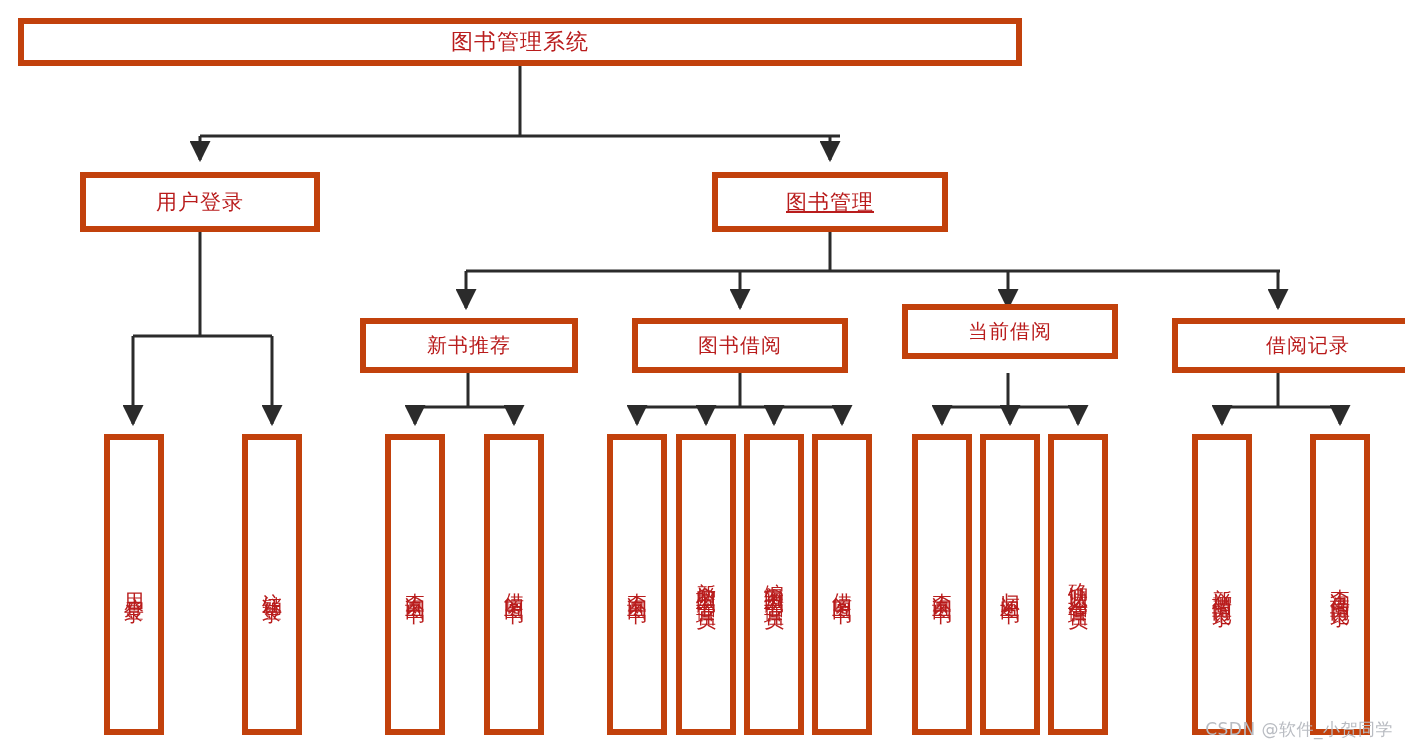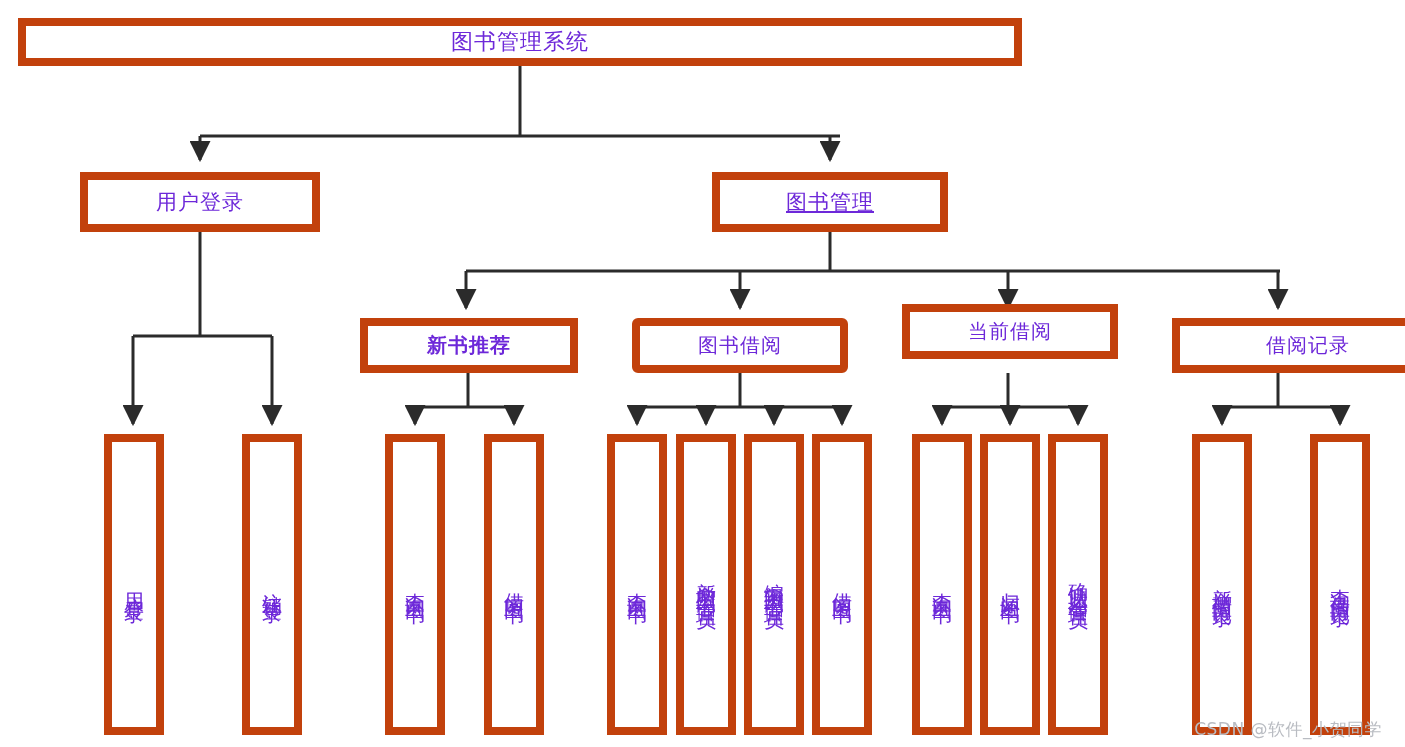--- a/index.html
+++ b/index.html
@@ -23,25 +23,25 @@
     left: 0;
     top: 0;
     width: 1405px;
     height: 747px;
     pointer-events: none;
   }
   .node {
     position: absolute;
     box-sizing: border-box;
     background: #ffffff;
-    border: 8px solid #c2410c;
+    border: 6px solid #c2410c;
     display: flex;
     align-items: center;
     justify-content: center;
-    color: #6d28d9;
+    color: #b91c1c;
     z-index: 2;
   }
   .node.root {
     font-size: 22px;
     letter-spacing: 1px;
   }
   .node.level1 {
     font-size: 21px;
     letter-spacing: 1px;
   }
@@ -57,21 +57,21 @@
   .node.leaf .vtext {
     writing-mode: vertical-rl;
     text-orientation: upright;
     letter-spacing: 4px;
     line-height: 1.05;
     white-space: nowrap;
     text-align: center;
   }
   .watermark {
     position: absolute;
-    right: 23px;
+    right: 12px;
     bottom: 6px;
     font-size: 17px;
     color: #b9bcc2;
     letter-spacing: 0.5px;
     z-index: 3;
     white-space: nowrap;
     margin-left: 24px;
   }
 </style>
 </head>
@@ -133,24 +133,24 @@
     <span>图书管理系统</span>
   </div>
 
   <div class="node level1" style="left:80px; top:172px; width:240px; height:60px;">
     <span>用户登录</span>
   </div>
   <div class="node level1" style="left:712px; top:172px; width:236px; height:60px;text-decoration:underline;">
     <span>图书管理</span>
   </div>
 
-  <div class="node level2" style="left:360px; top:318px; width:218px; height:55px;font-weight:bold;">
+  <div class="node level2" style="left:360px; top:318px; width:218px; height:55px;">
     <span>新书推荐</span>
   </div>
-  <div class="node level2" style="left:632px; top:318px; width:216px; height:55px;border-radius:6px;">
+  <div class="node level2" style="left:632px; top:318px; width:216px; height:55px;">
     <span>图书借阅</span>
   </div>
   <div class="node level2" style="left:902px; top:304px; width:216px; height:55px;">
     <span>当前借阅</span>
   </div>
   <div class="node level2" style="left:1172px; top:318px; width:256px; height:55px;padding-left:16px;">
     <span>借阅记录</span>
   </div>
 
   <div class="node leaf" style="left:104px; top:434px; width:60px; height:301px;">

